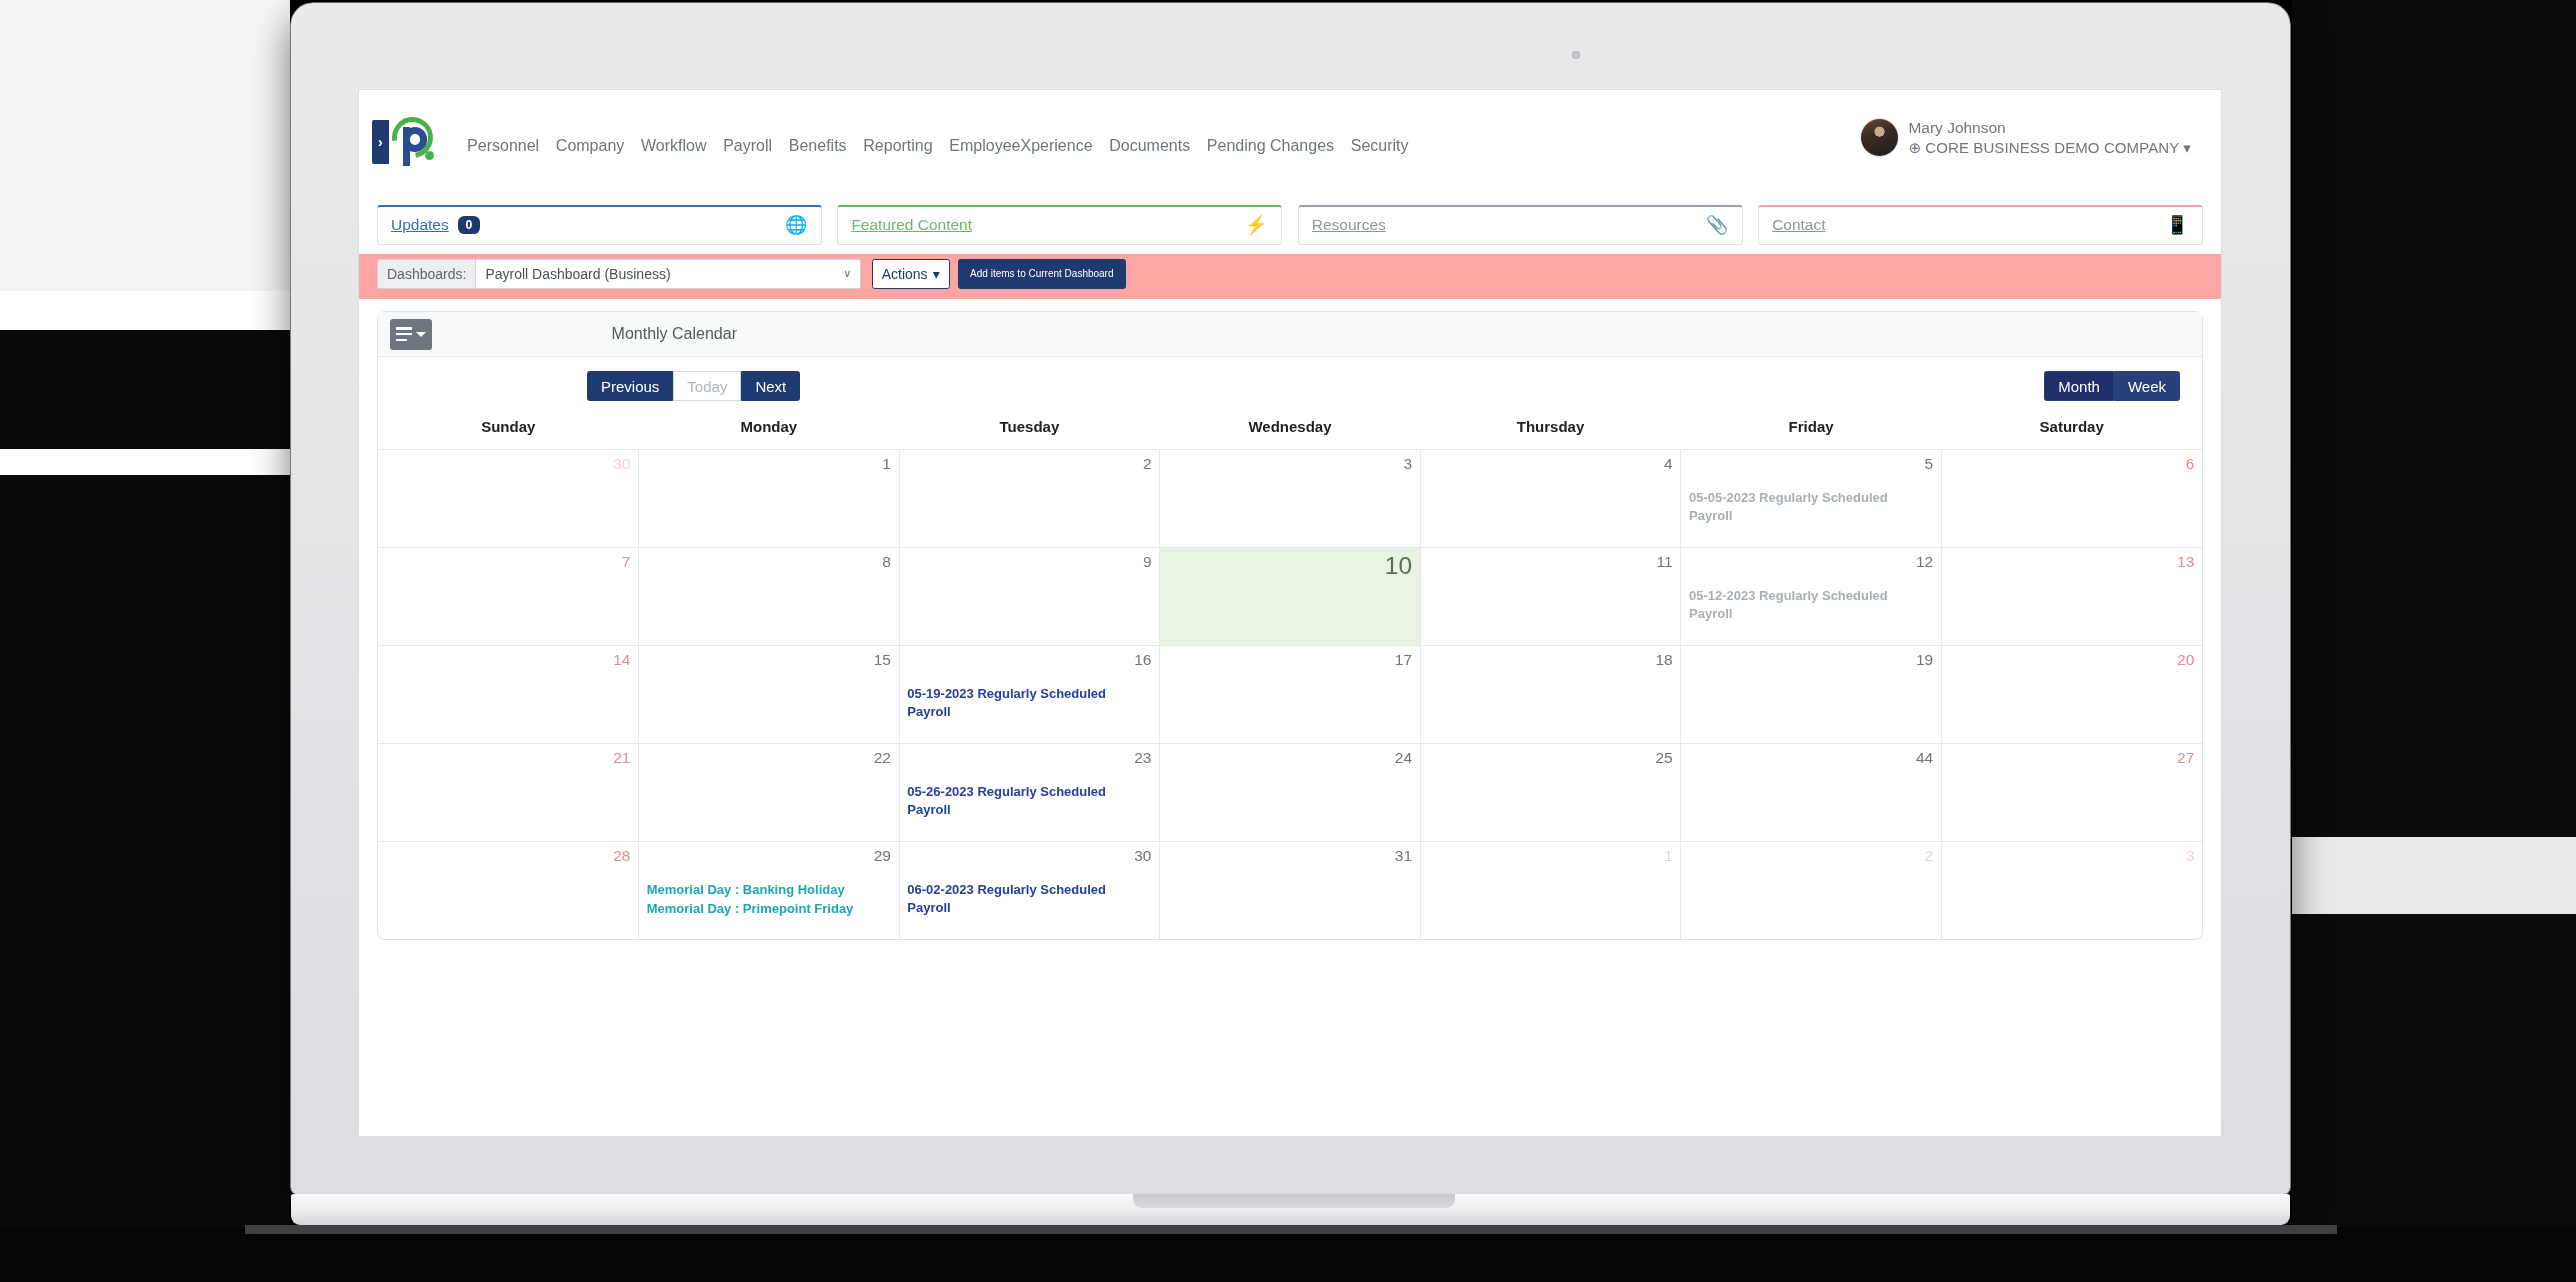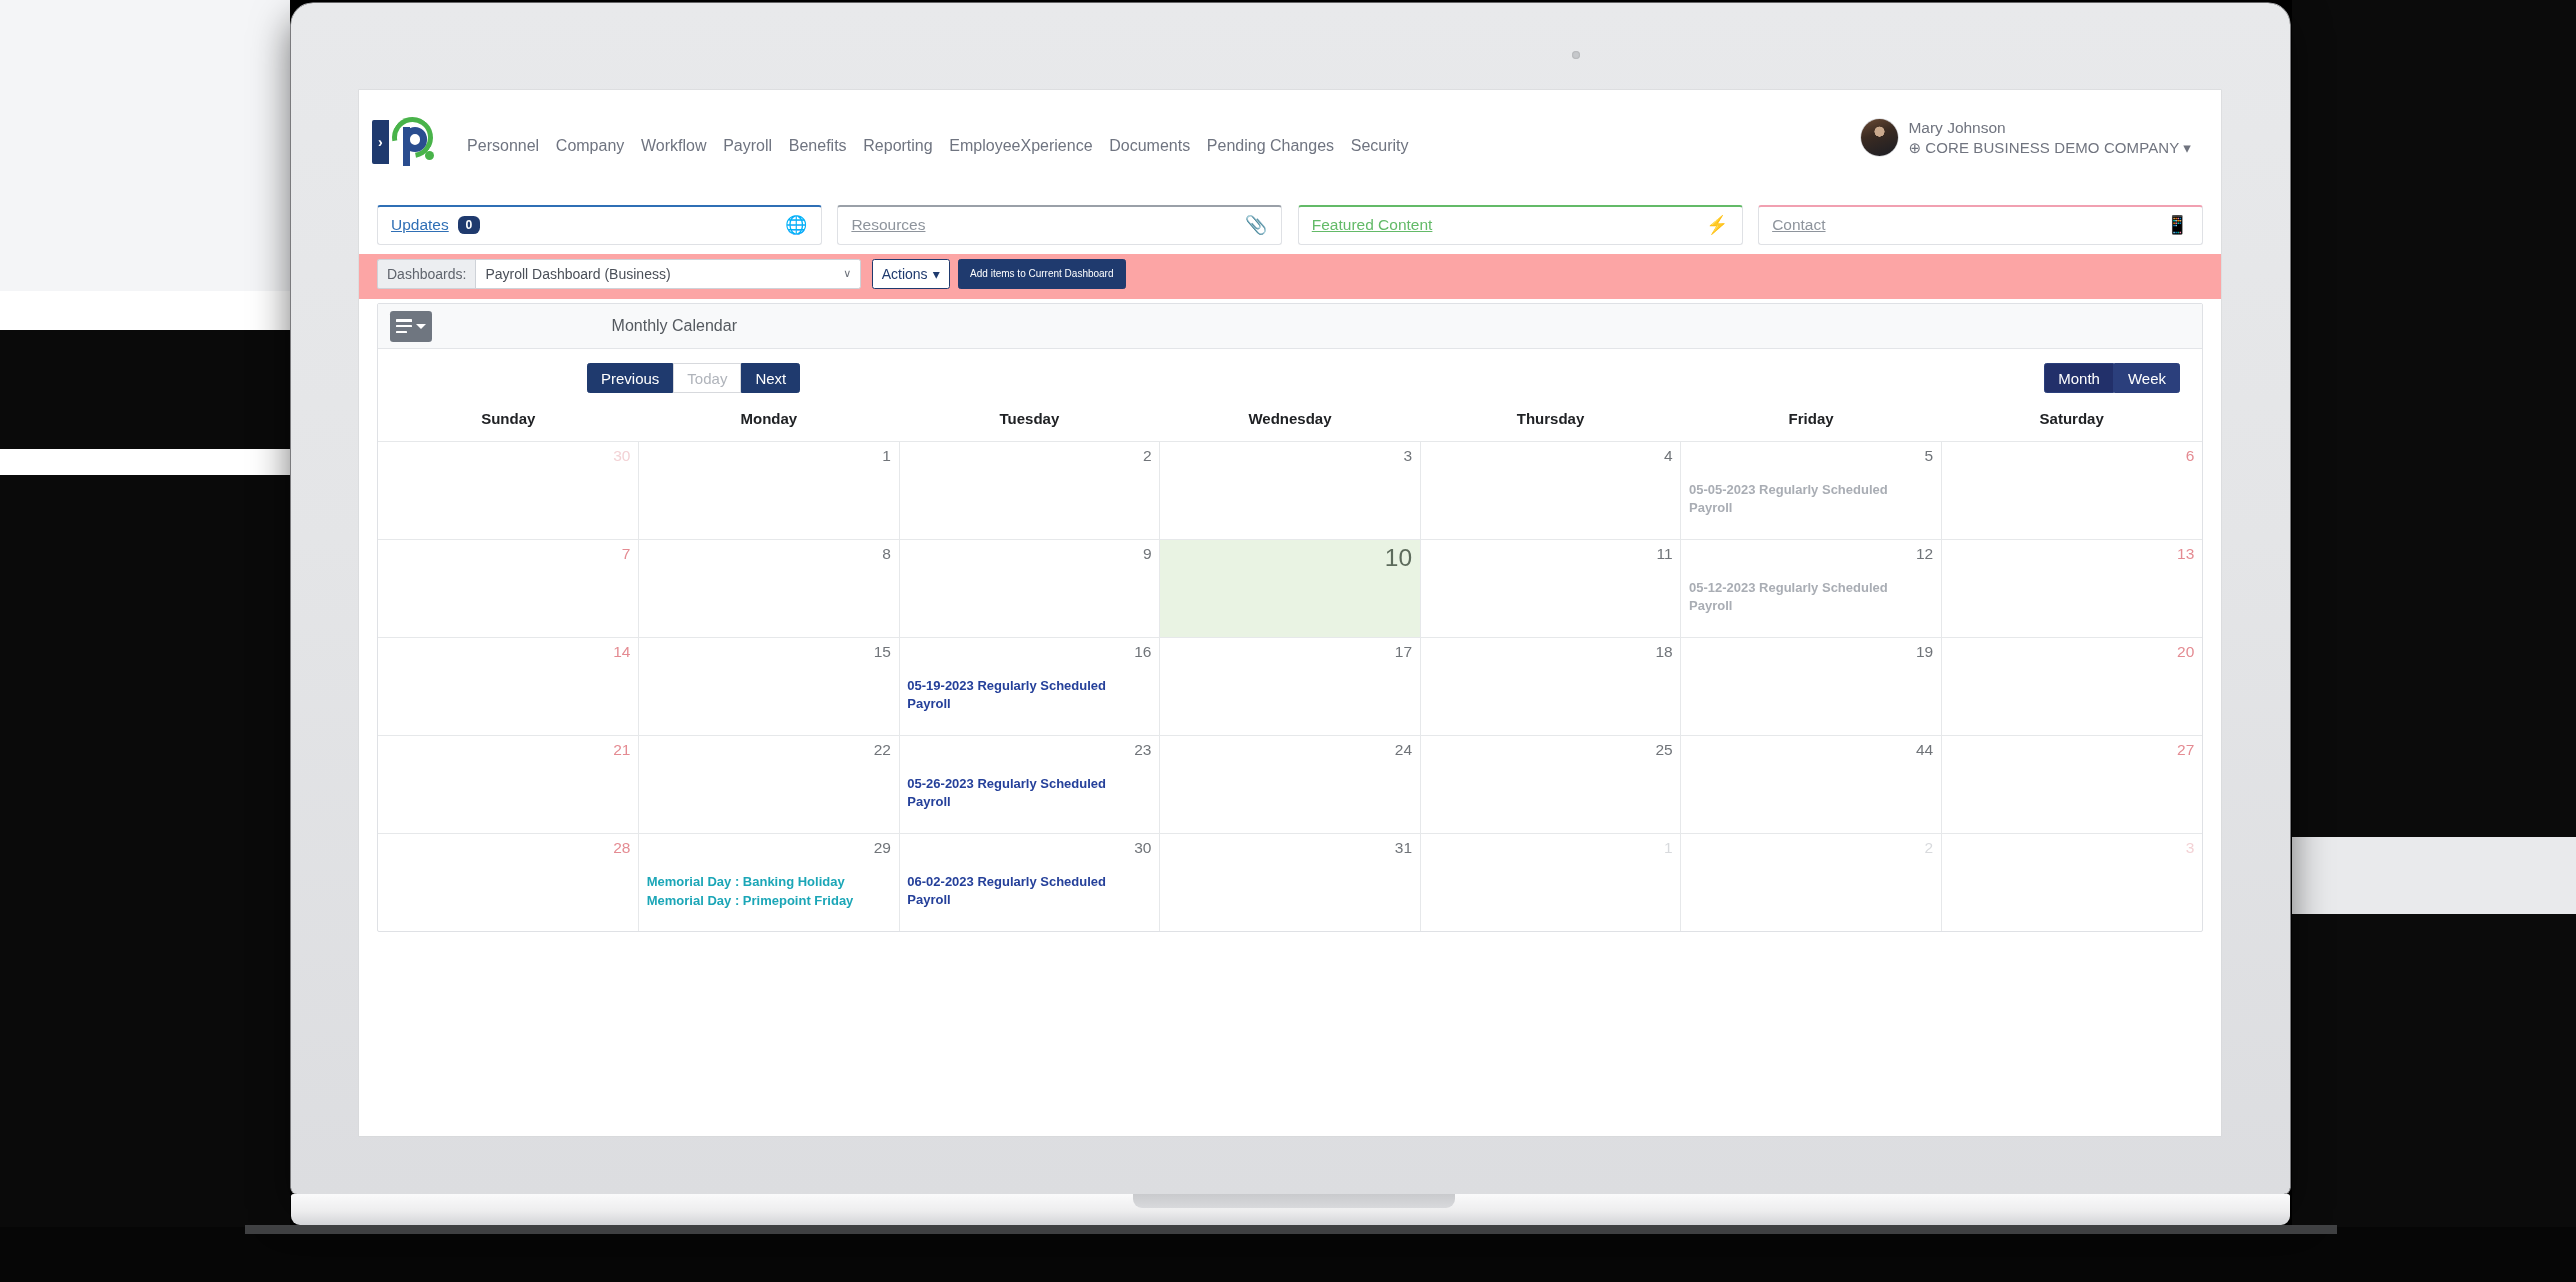--- a/index.html
+++ b/index.html
@@ -154,21 +154,21 @@
     display: flex; align-items: center; gap: 5.2px; cursor: pointer;
   }
   .btn-add {
     margin-left: 7.7px; height: 30px; border: 0.6px solid #1f3a6e; border-radius: 2.6px;
     background: #1f3a6e; color: #fff; font-size: 10px; padding: 0 11.6px;
     display: flex; align-items: center; cursor: pointer;
   }
 
   
   .widget {
-    margin: 4px 18px; border: 0.6px solid #dfe1e5; border-radius: 2px; background: #fff;
+    margin: 12px 18px; border: 0.6px solid #dfe1e5; border-radius: 8px; background: #fff;
   }
   .widget-head {
     height: 45px; background: #f8f9fa; border-bottom: 0.6px solid #e3e5e8;
     display: flex; align-items: center; padding: 0 11.6px; position: relative;
   }
   .menu-btn {
     width: 42px; height: 31px; background: #6f7680; border-radius: 3.2px;
     display: flex; align-items: center; justify-content: center; gap: 3.2px; cursor: pointer;
   }
   .menu-lines { display: flex; flex-direction: column; gap: 3.2px; }
@@ -278,31 +278,31 @@
     </div>
 
     <div class="panels">
       <div class="panel blue">
         <div class="panel-left">
           <span class="panel-label">Updates</span>
           <span class="badge">0</span>
         </div>
         <span class="panel-icon icon-globe">🌐</span>
       </div>
+      <div class="panel green">
+        <div class="panel-left">
+          <span class="panel-label">Featured Content</span>
+        </div>
+        <span class="panel-icon icon-bolt">⚡</span>
+      </div>
       <div class="panel gray">
         <div class="panel-left">
           <span class="panel-label">Resources</span>
         </div>
         <span class="panel-icon icon-clip">📎</span>
-      </div>
-      <div class="panel green">
-        <div class="panel-left">
-          <span class="panel-label">Featured Content</span>
-        </div>
-        <span class="panel-icon icon-bolt">⚡</span>
       </div>
       <div class="panel pink">
         <div class="panel-left">
           <span class="panel-label">Contact</span>
         </div>
         <span class="panel-icon icon-phone">📱</span>
       </div>
     </div>
 
     <div class="dashbar">

